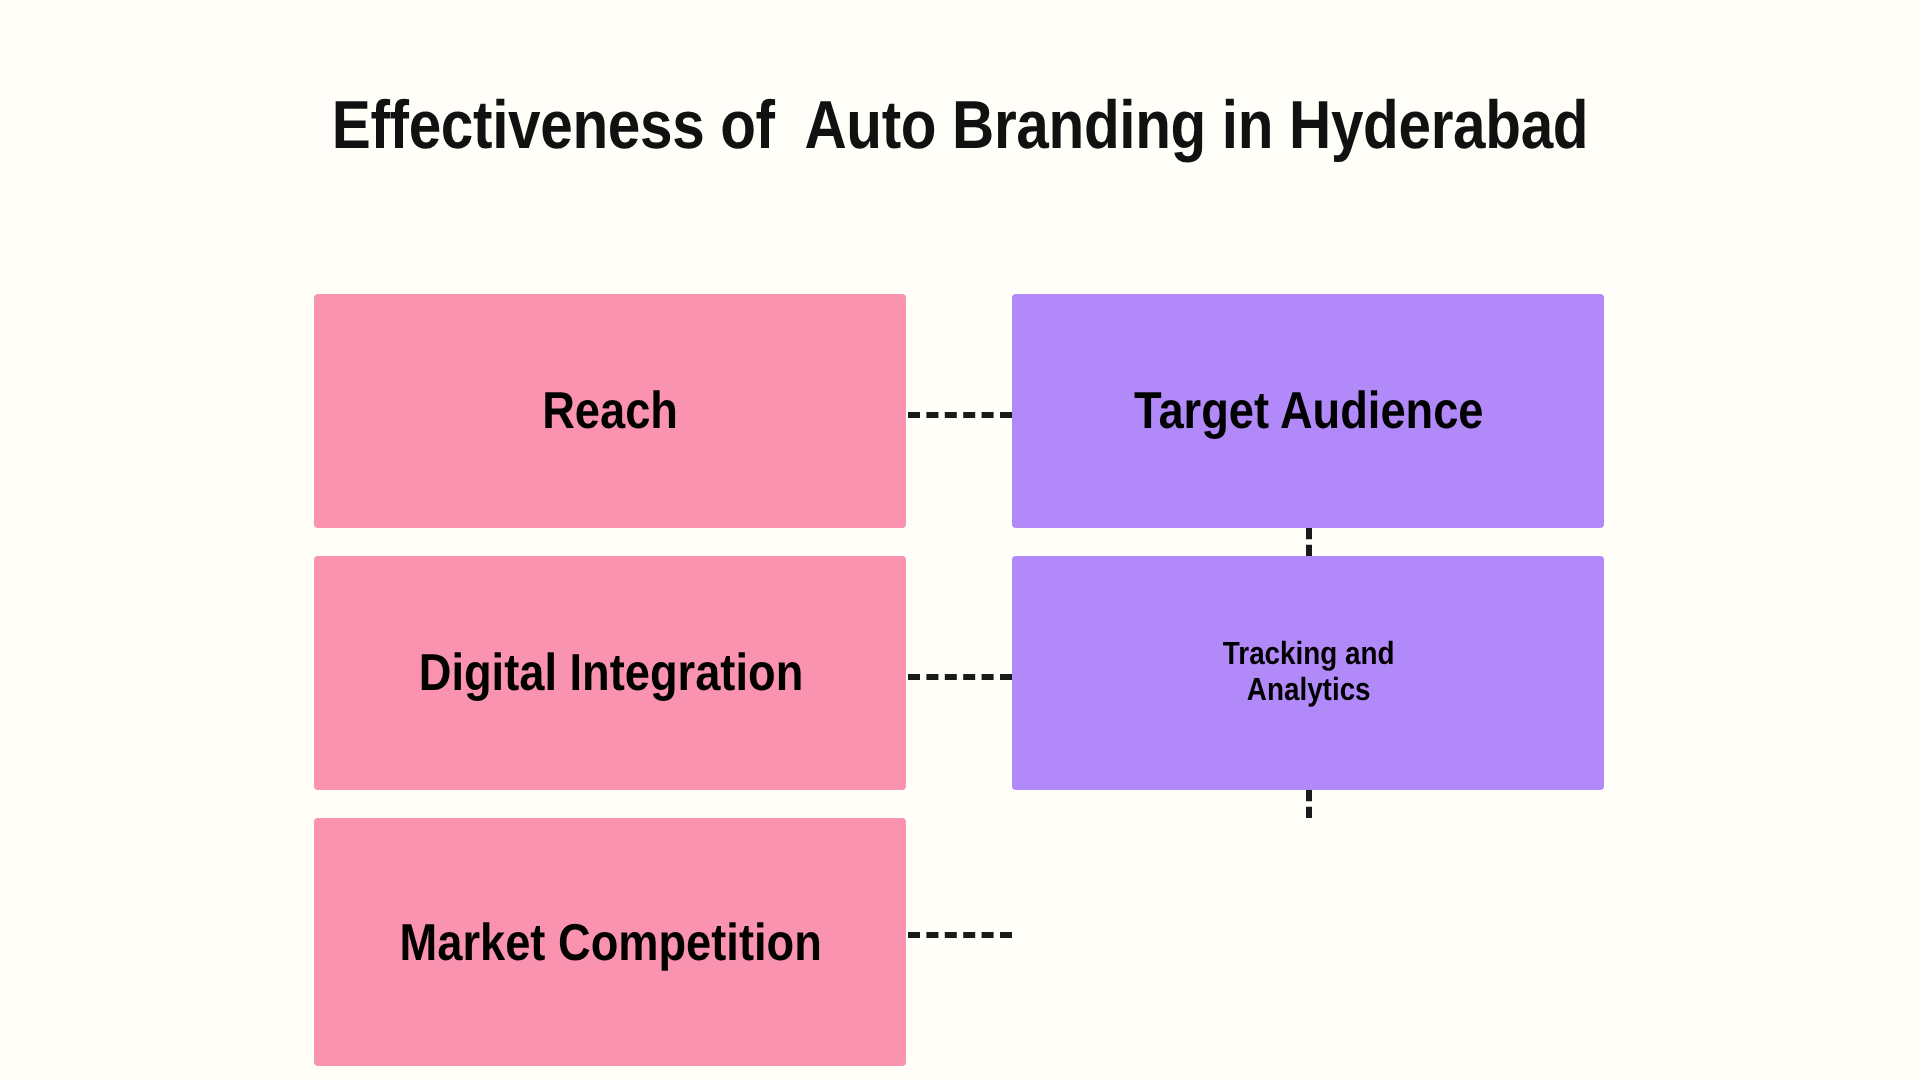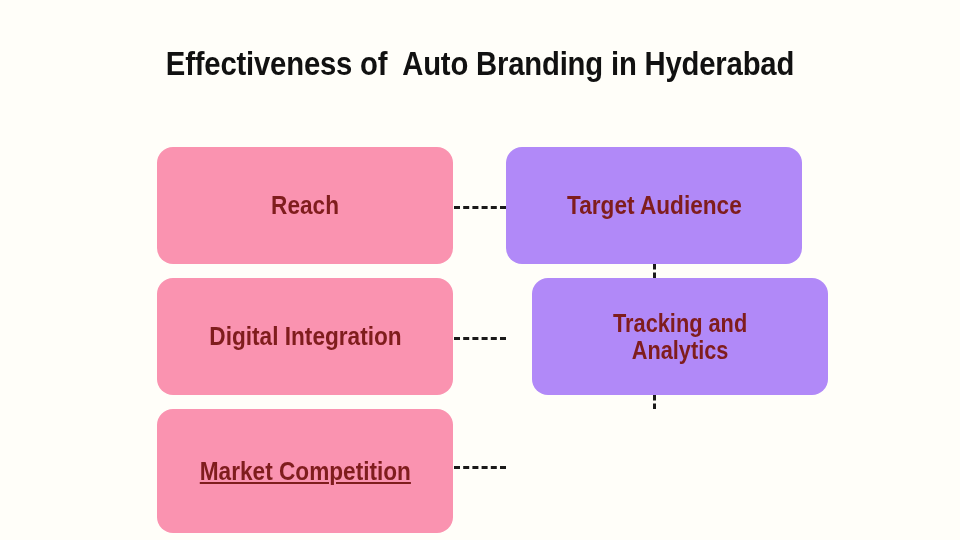--- a/index.html
+++ b/index.html
@@ -46,50 +46,50 @@
     width: 960px;
     height: 540px;
   }
 
   .node {
     position: absolute;
     display: flex;
     align-items: center;
     justify-content: center;
     box-sizing: border-box;
-    border-radius: 16px;
+    border-radius: 2px;
     padding: 4px 10px;
     text-align: center;
     font-family: "Liberation Sans", sans-serif;
     font-weight: bold;
-    color: #7f1d1d;
+    color: #000000;
     line-height: 1.08;
   }
 
   .node-label {
     display: block;
     transform: scaleX(0.87);
     transform-origin: 50% 50%;
     white-space: pre-line;
   }
 
   .node.pink  { background: #fa93b0; }
   .node.purple{ background: #b189f8; align-items: center; }
 
   
   .col-left  { left: 157px;  width: 296px; }
   .col-right { left: 506px;  width: 296px; }
 
   
   .row-1 { top: 147px; height: 117px; }
   .row-2 { top: 278px; height: 117px; }
-  .row-3 { top: 409px; height: 124px; text-decoration: underline; }
+  .row-3 { top: 409px; height: 124px; }
 
   .fs-26 { font-size: 26px; }
-  .fs-25 { font-size: 25px; margin-left: 26px; }
+  .fs-25 { font-size: 16px; }
 
   
   .conn-h {
     position: absolute;
     height: 0;
     border-top: 3px dashed #1a1a1a;
     width: 52px;
     left: 454px;
   }
   .conn-h.c1 { top: 206px; }

